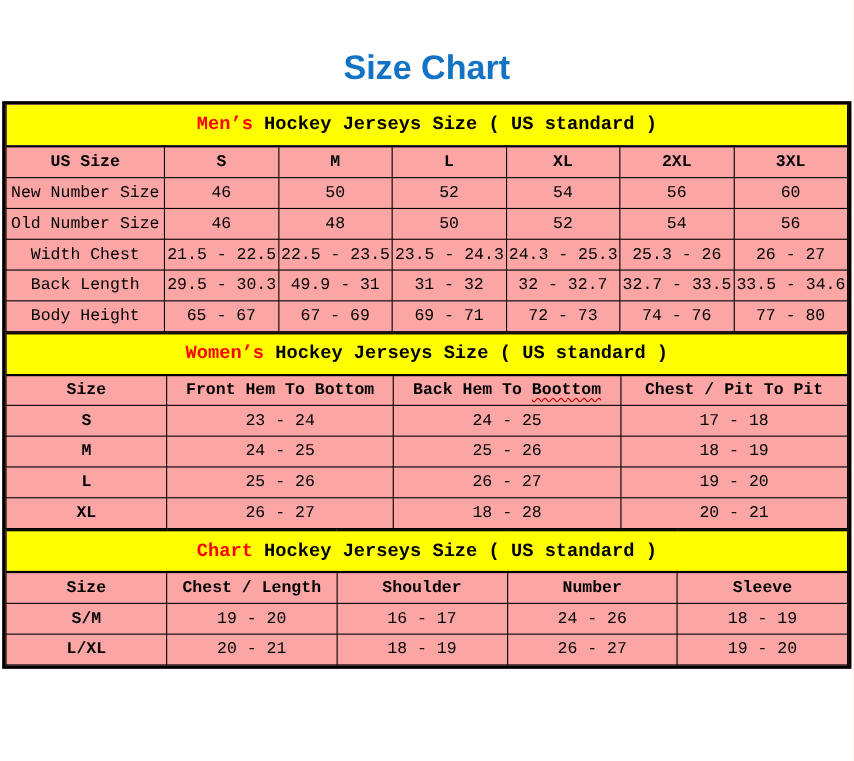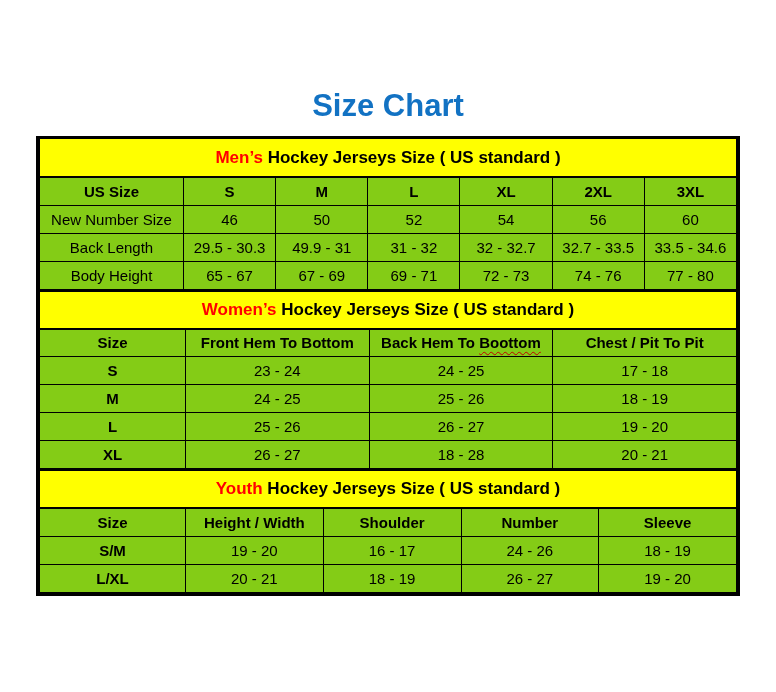--- a/index.html
+++ b/index.html
@@ -9,28 +9,29 @@
     background: #ffffff;
     font-family: "Liberation Sans", sans-serif;
     color: #000;
     overflow: hidden;
   }
   .page-title {
     text-align: center;
     color: #1272c3;
     font-size: 31px;
     font-weight: bold;
-    margin: 88px 0 12px 0;
+    margin: 44px 0 12px 0;
     letter-spacing: 0px;
   }
   .chart-wrap {
-    width: 704px;
+    width: 772px;
     margin: 0 auto;
     border: 3px solid #000;
-    background: #84cc16;
+    background: #fca5a5;
+    font-family: Liberation Mono, monospace;
   }
   table {
     width: 100%;
     border-collapse: collapse;
     table-layout: fixed;
   }
   td, th {
     border: 1px solid #000;
     text-align: center;
     vertical-align: middle;
@@ -91,20 +92,38 @@
     <tr>
       <td>New Number Size</td>
       <td>46</td>
       <td>50</td>
       <td>52</td>
       <td>54</td>
       <td>56</td>
       <td>60</td>
     </tr>
     <tr>
+      <td>Old Number Size</td>
+      <td>46</td>
+      <td>48</td>
+      <td>50</td>
+      <td>52</td>
+      <td>54</td>
+      <td>56</td>
+    </tr>
+    <tr>
+      <td>Width Chest</td>
+      <td>21.5 - 22.5</td>
+      <td>22.5 - 23.5</td>
+      <td>23.5 - 24.3</td>
+      <td>24.3 - 25.3</td>
+      <td>25.3 - 26</td>
+      <td>26 - 27</td>
+    </tr>
+    <tr>
       <td>Back Length</td>
       <td>29.5 - 30.3</td>
       <td>49.9 - 31</td>
       <td>31 - 32</td>
       <td>32 - 32.7</td>
       <td>32.7 - 33.5</td>
       <td>33.5 - 34.6</td>
     </tr>
     <tr>
       <td>Body Height</td>
@@ -162,27 +181,27 @@
   </tbody>
     </table>
 
   <table>
     <colgroup>
         <col style="width:146px">
       </colgroup>
     <tbody>
         <tr>
       <td class="title-cell" colspan="5">
-        <span class="hl">Youth</span>
+        <span class="hl">Chart</span>
         <span>Hockey Jerseys Size ( US standard )</span>
       </td>
     </tr>
     <tr>
       <th>Size</th>
-      <th>Height / Width</th>
+      <th>Chest / Length</th>
       <th>Shoulder</th>
       <th>Number</th>
       <th>Sleeve</th>
     </tr>
     <tr>
       <td class="bold">S/M</td>
       <td>19 - 20</td>
       <td>16 - 17</td>
       <td>24 - 26</td>
       <td>18 - 19</td>

